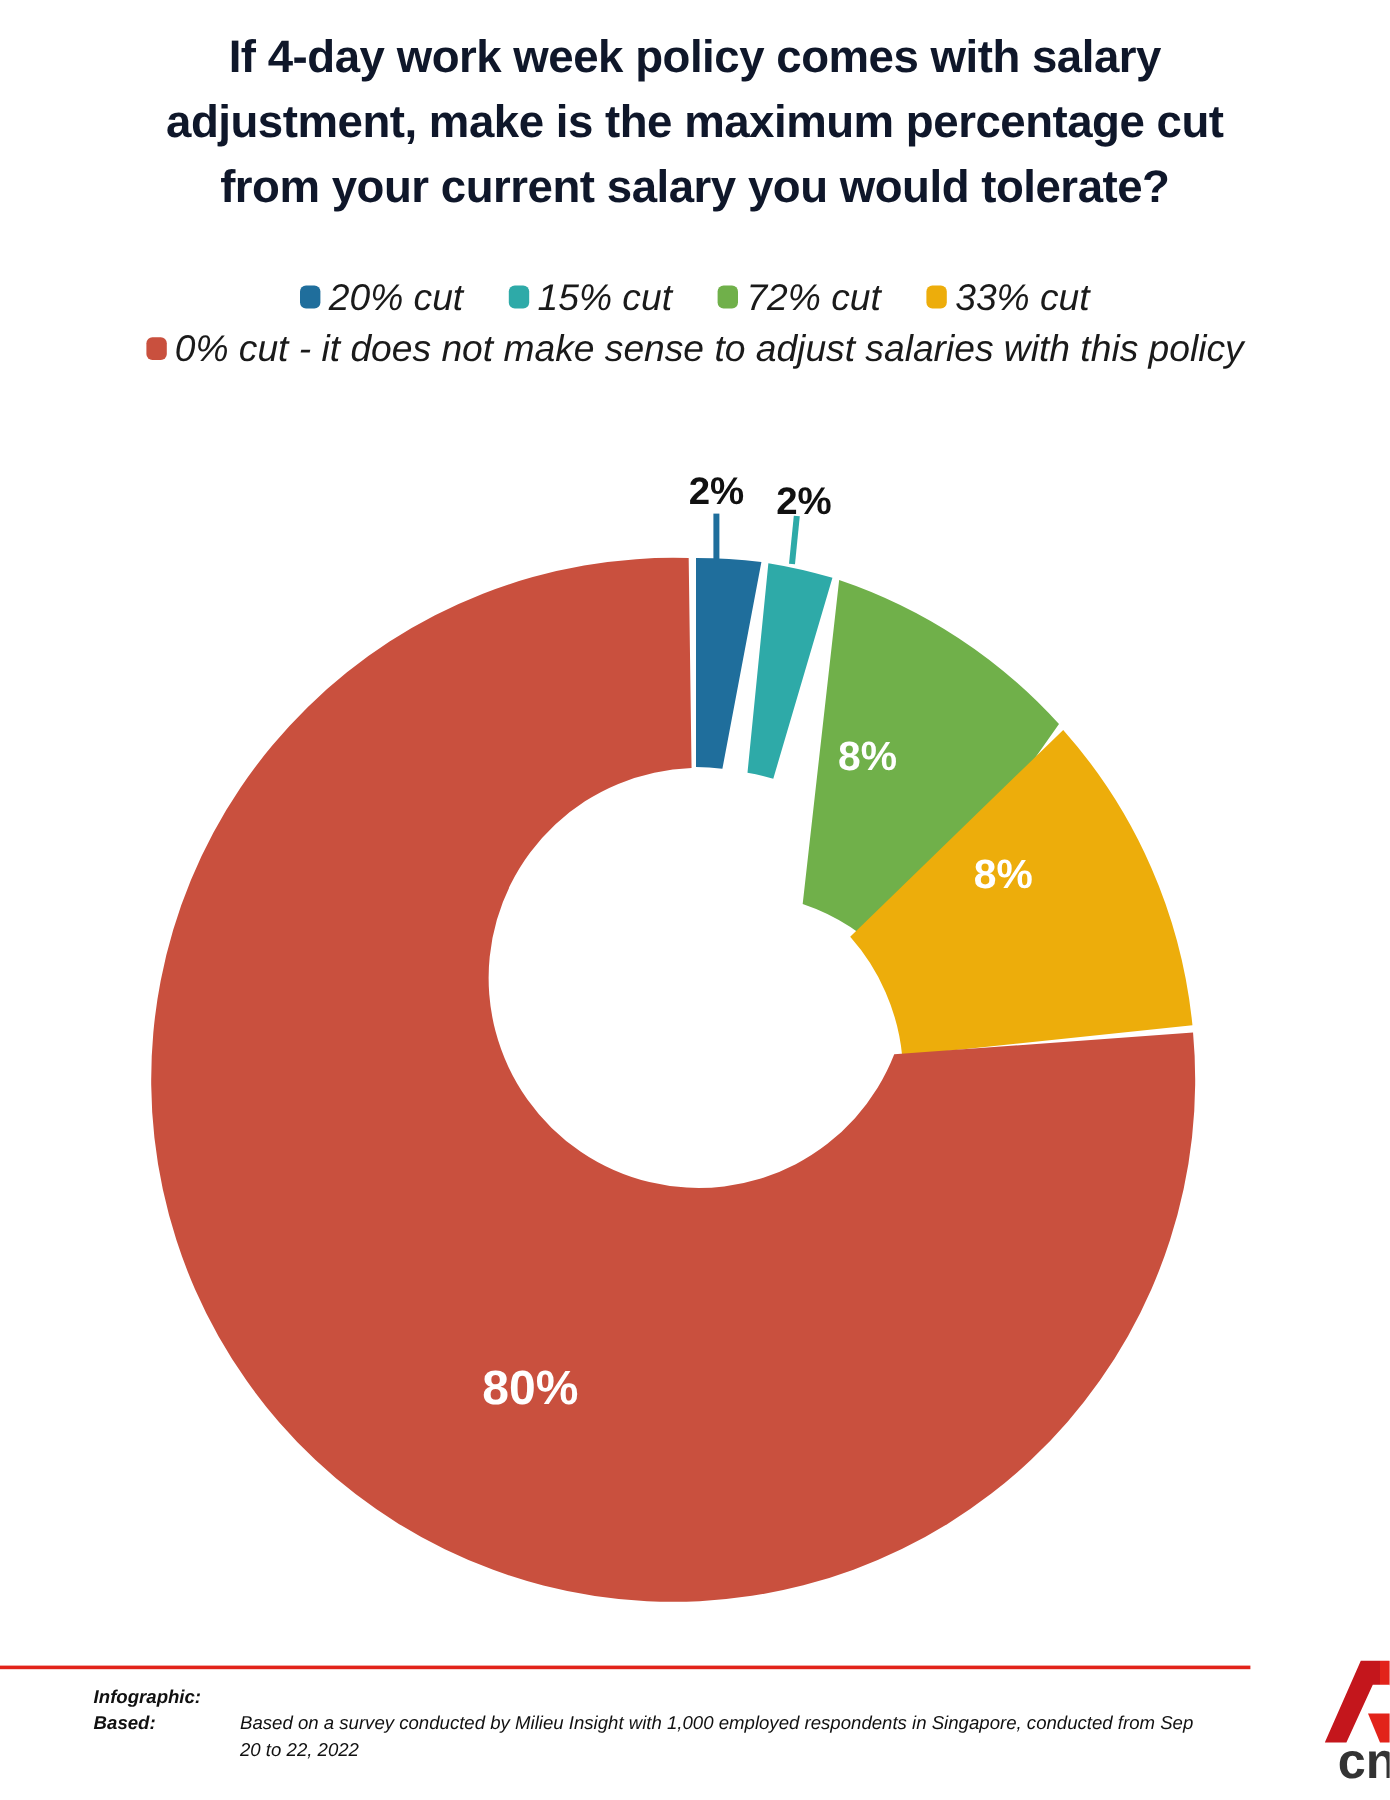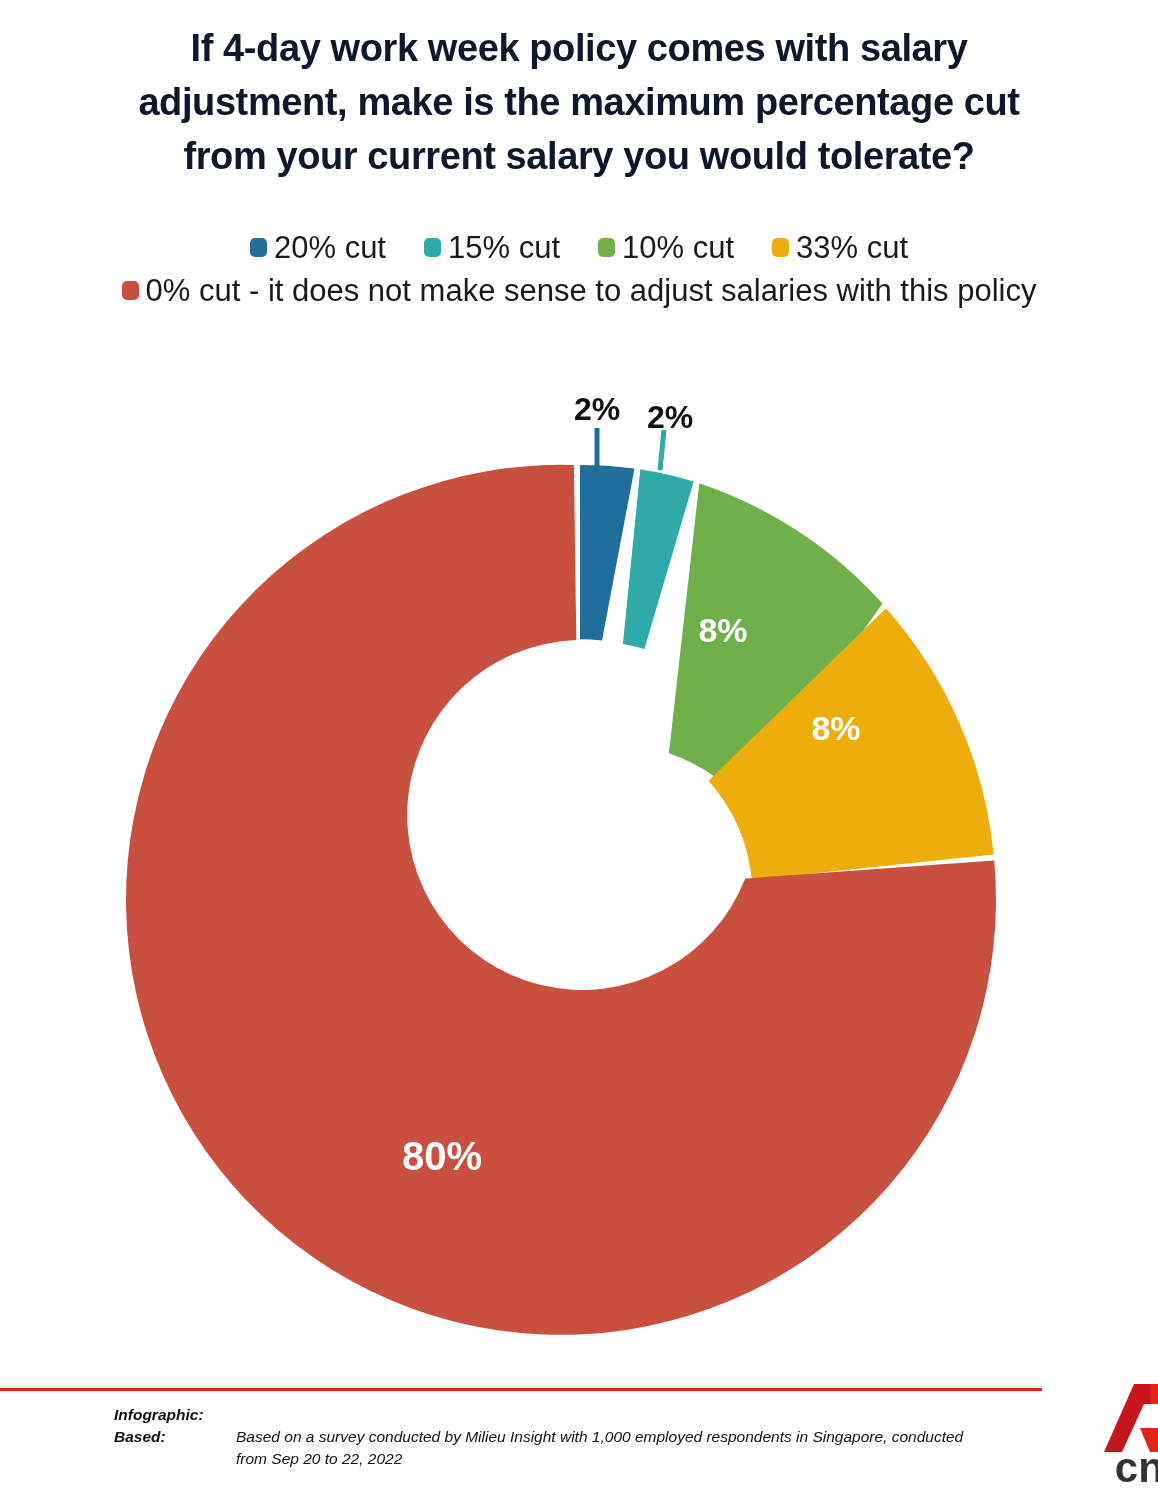--- a/index.html
+++ b/index.html
@@ -47,20 +47,21 @@
   .legend-row.row2 {
     margin-top: 12px;
     gap: 0;
     text-align: center;
   }
   .legend-item {
     display: flex;
     align-items: center;
     gap: 7px;
     white-space: nowrap;
+    font-style: italic;
   }
   .swatch {
     width: 17px;
     height: 19px;
     border-radius: 5px;
     flex: 0 0 auto;
   }
   .legend-label {
     font-size: 31px;
     line-height: 1;
@@ -116,21 +117,20 @@
     color: #111111;
   }
   .footer-row {
     display: flex;
     align-items: flex-start;
   }
   .footer-key {
     font-weight: bold;
     width: 122px;
     flex: 0 0 122px;
-    margin-left: 36px;
   }
   .footer-val {
     font-style: italic;
     flex: 1 1 auto;
   }
 
   
   .logo {
     position: absolute;
     left: 1104px;
@@ -154,21 +154,21 @@
     <div class="legend-item">
       <span class="swatch" style="background:#1F6E9C"></span>
       <span class="legend-label">20% cut</span>
     </div>
     <div class="legend-item">
       <span class="swatch" style="background:#2EAAA8"></span>
       <span class="legend-label">15% cut</span>
     </div>
     <div class="legend-item">
       <span class="swatch" style="background:#70B04A"></span>
-      <span class="legend-label">10% cut</span>
+      <span class="legend-label">72% cut</span>
     </div>
     <div class="legend-item">
       <span class="swatch" style="background:#EDAD0B"></span>
       <span class="legend-label">33% cut</span>
     </div>
   </div>
   <div class="legend-row row2">
     <div class="legend-item">
       <span class="swatch" style="background:#C9503E"></span>
       <span class="legend-label">0% cut - it does not make sense to adjust salaries with this policy</span>

